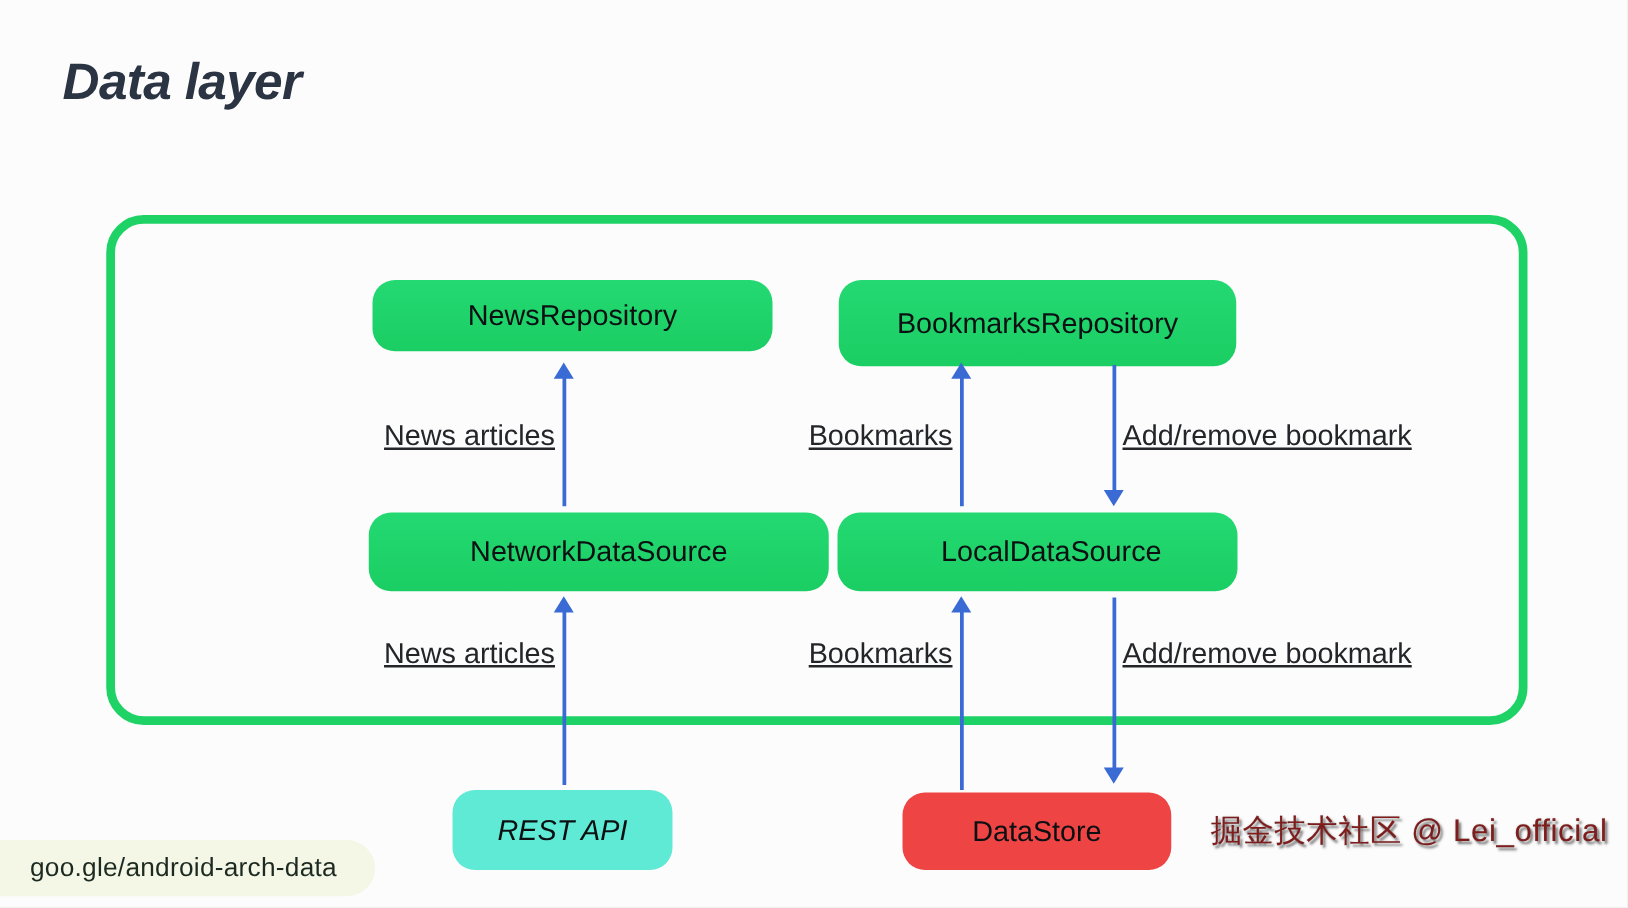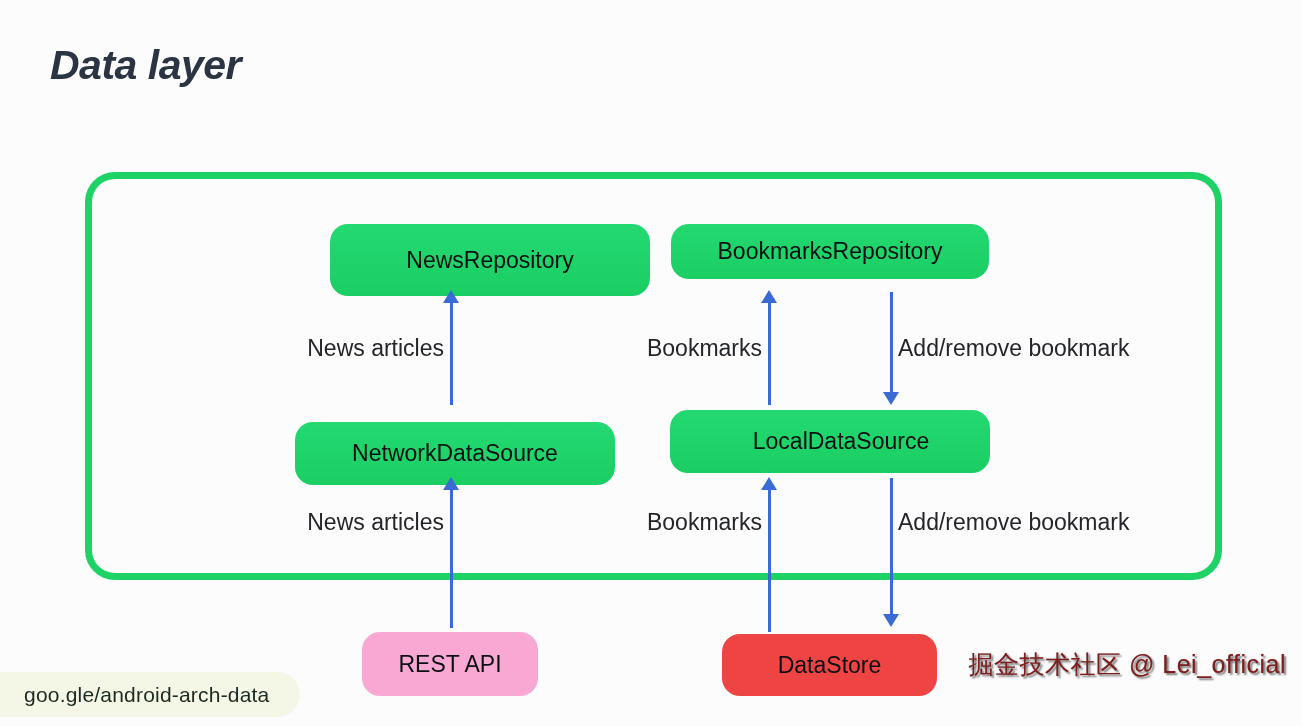--- a/index.html
+++ b/index.html
@@ -21,38 +21,39 @@
     border:7px solid #1fd266;border-radius:30px;box-sizing:border-box;
     background:transparent;
   }
   .node{
     position:absolute;display:flex;align-items:center;justify-content:center;
     border-radius:18px;box-sizing:border-box;
     font-size:23px;font-weight:500;color:#0c1013;
     white-space:nowrap;
   }
   .node.green{background:linear-gradient(180deg,#24d972 0%,#1ace63 100%);}
-  .node.gray{background:#f9a8d4;}
+  .node.gray{background:#5eead4;font-style:italic;}
   .node.blue{background:#ef4444;}
-  .n-newsrepo{left:298px;top:224px;width:320px;height:72px;margin-left:32px;}
-  .n-bookrepo{left:671px;top:224px;width:318px;height:55px;}
-  .n-netsrc{left:295px;top:422px;width:320px;height:63px;}
+  .n-newsrepo{left:298px;top:224px;width:320px;height:57px;}
+  .n-bookrepo{left:671px;top:224px;width:318px;height:69px;}
+  .n-netsrc{left:295px;top:410px;width:368px;height:63px;}
   .n-localsrc{left:670px;top:410px;width:320px;height:63px;padding-left:22px;}
   .n-restapi{left:362px;top:632px;width:176px;height:64px;font-weight:400;}
   .n-datastore{left:722px;top:634px;width:215px;height:62px;font-weight:400;}
   .vline{position:absolute;width:3px;background:#3a6bd4;}
   .head-up{position:absolute;width:0;height:0;
     border-left:8px solid transparent;border-right:8px solid transparent;
     border-bottom:13px solid #3a6bd4;}
   .head-down{position:absolute;width:0;height:0;
     border-left:8px solid transparent;border-right:8px solid transparent;
     border-top:13px solid #3a6bd4;}
   .edge-label{
     position:absolute;font-size:23px;color:#232529;line-height:28px;
     white-space:nowrap;
+    text-decoration:underline;
   }
   .align-r{text-align:right;}
   .footer-pill{
     position:absolute;left:-26px;top:672px;height:45px;
     padding:0 30px 0 50px;border-radius:23px;
     background:#f4f7e6;display:flex;align-items:center;
     font-size:21px;color:#1c2a22;letter-spacing:0.2px;
   }
   .watermark{
     position:absolute;right:16px;top:648px;

